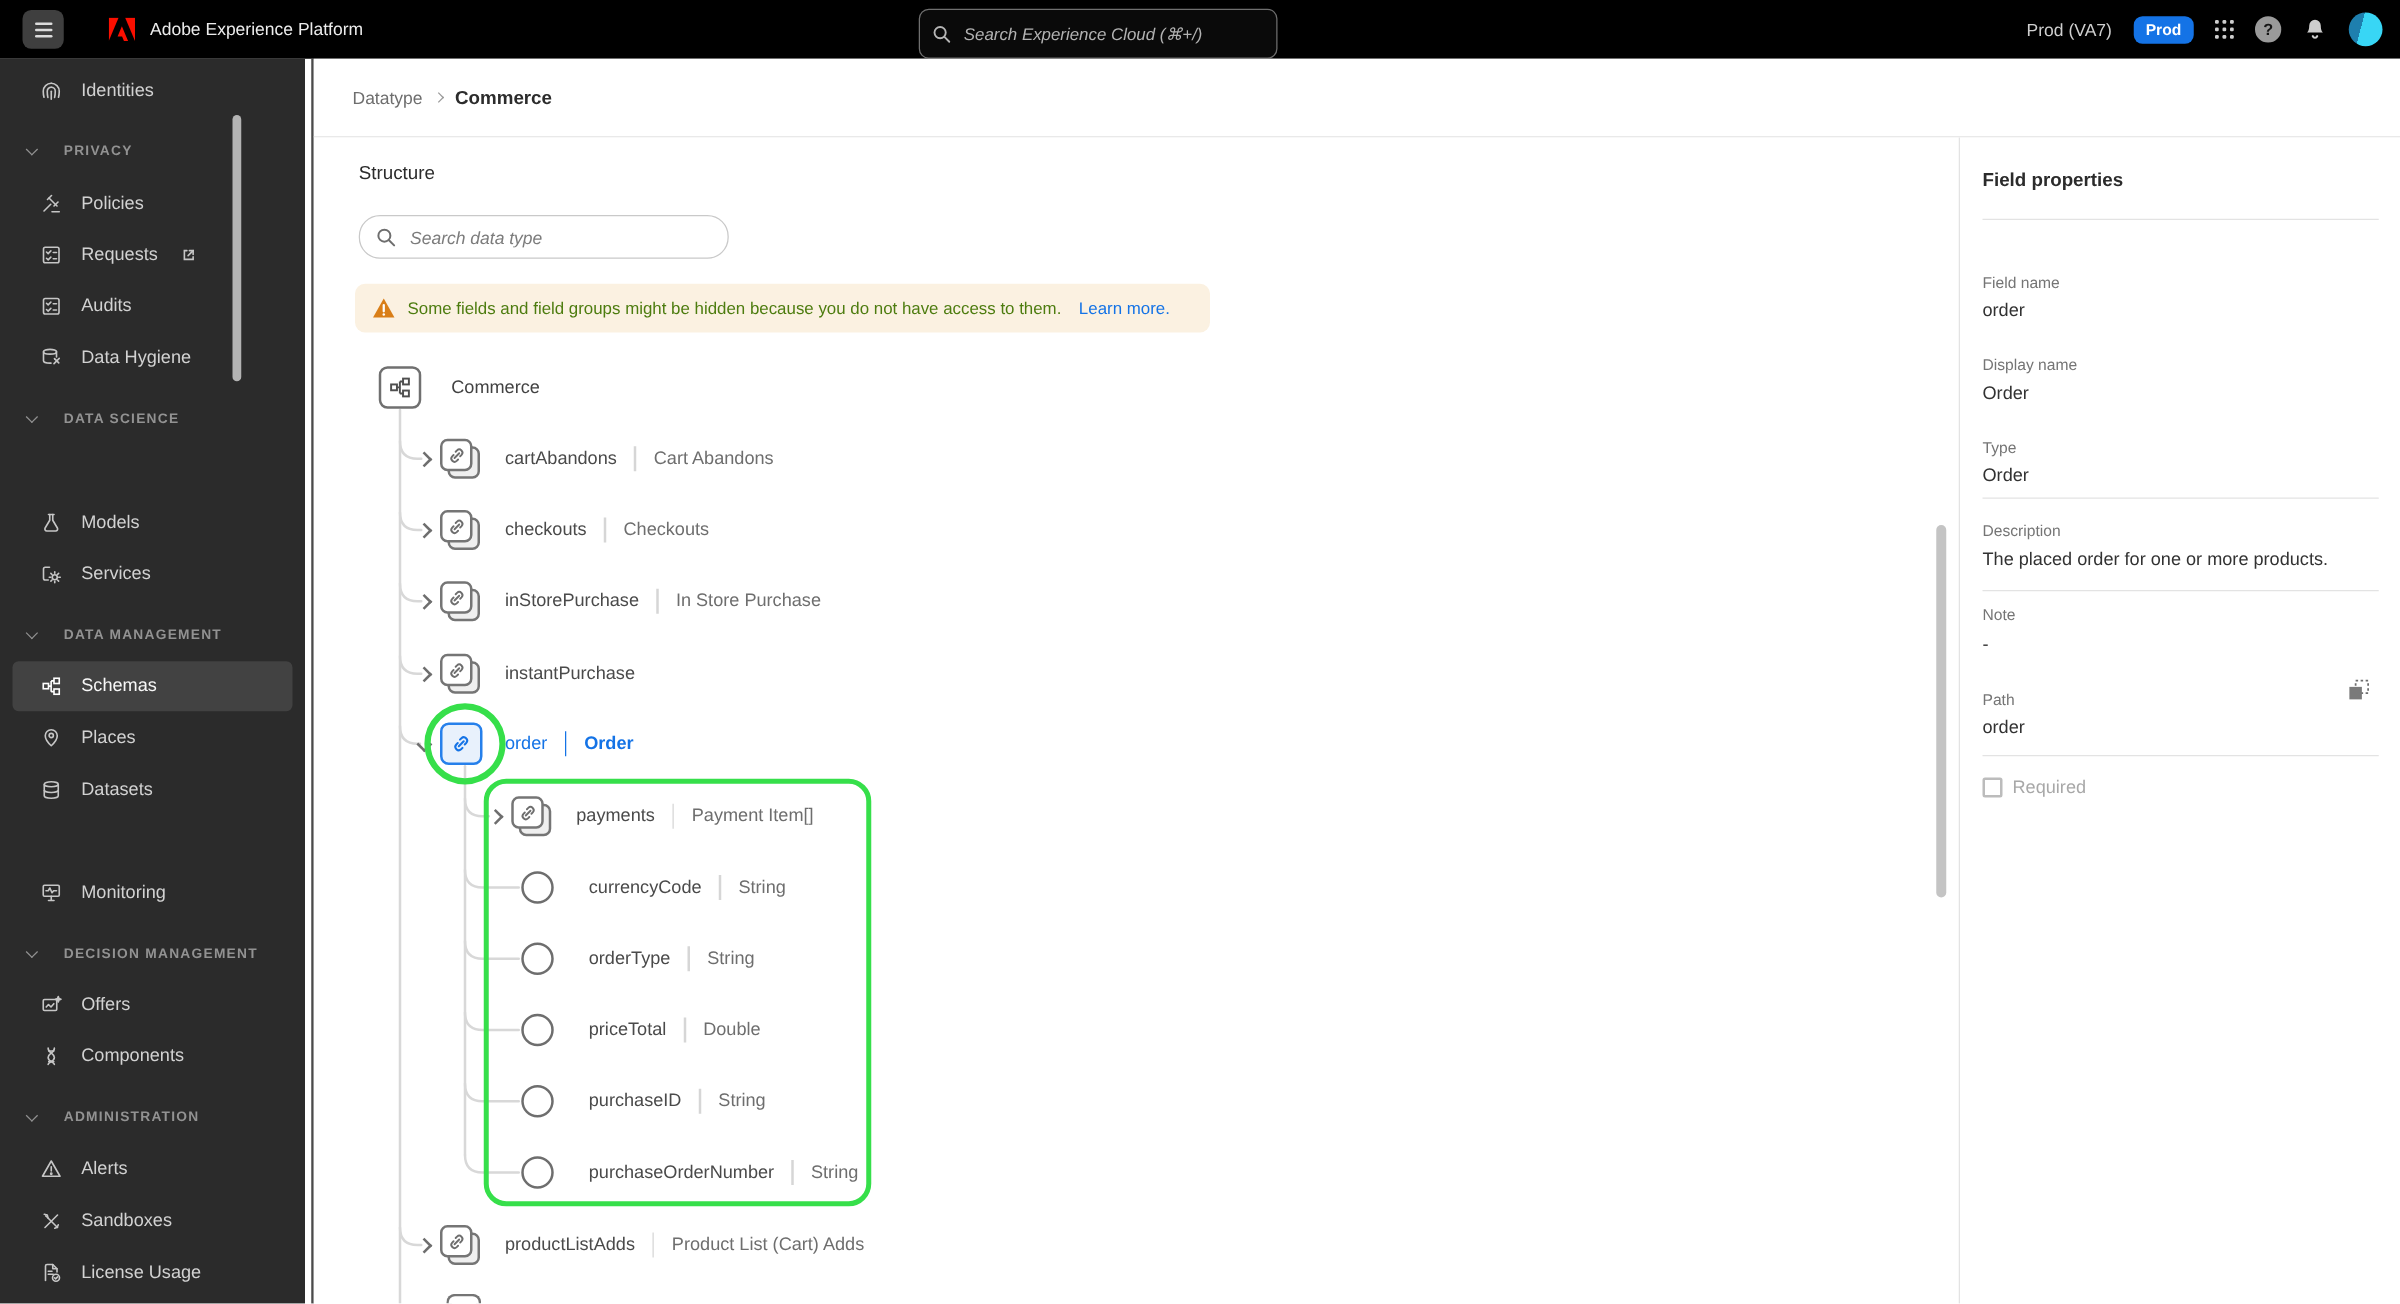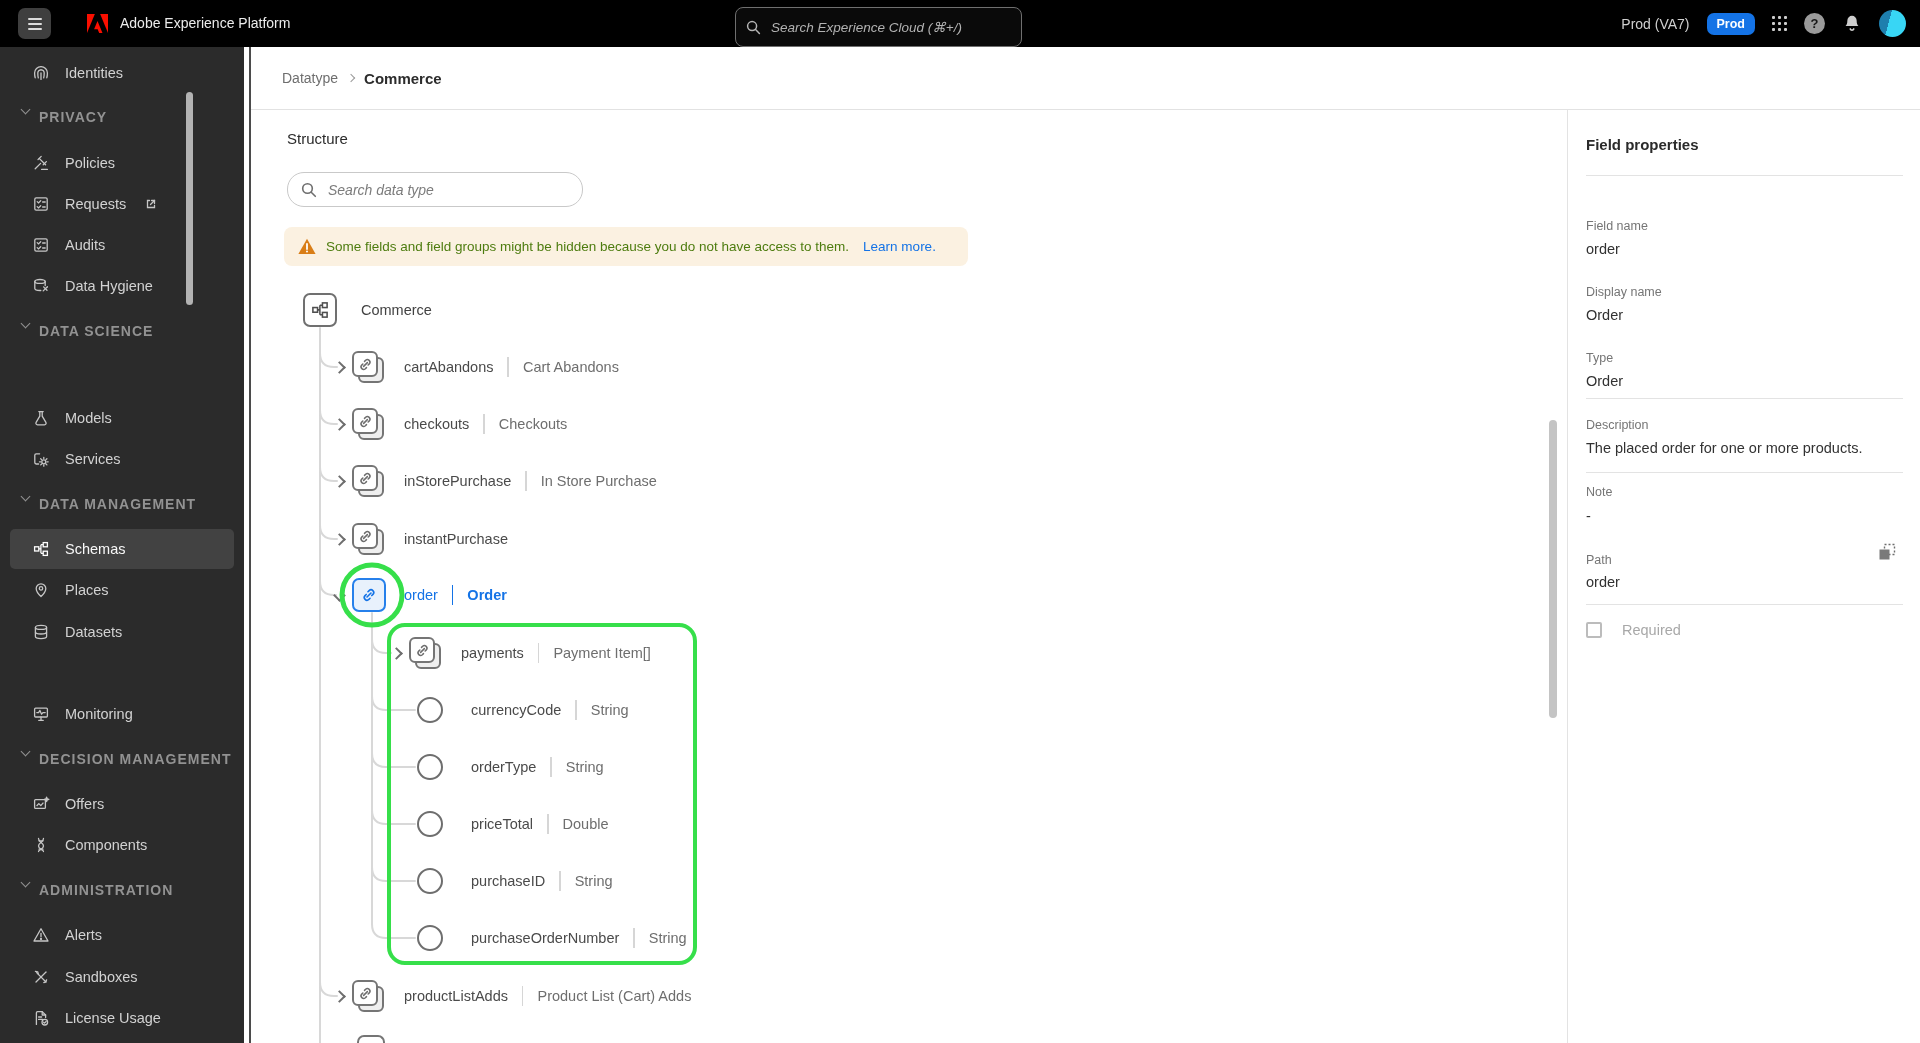--- a/index.html
+++ b/index.html
@@ -21,21 +21,21 @@
   .grid-icon{display:grid;grid-template-columns:repeat(3,3px);grid-gap:3px;cursor:pointer;}
   .grid-icon i{width:3px;height:3px;background:#cdcdcd;border-radius:1px;}
   .help-icon{width:21px;height:21px;border-radius:50%;background:#9a9a9a;color:#161616;font-size:13px;font-weight:700;display:flex;align-items:center;justify-content:center;cursor:pointer;}
   .avatar{width:27px;height:27px;border-radius:50%;background:linear-gradient(105deg,#1e7fae 38%,#38d6f5 38%);cursor:pointer;}
 
   
   .sidebar{position:absolute;left:0;top:47px;width:244px;height:996px;background:#2b2b2b;}
   .sb-item{position:absolute;left:10px;right:10px;height:40px;display:flex;align-items:center;gap:15px;padding-left:22px;border-radius:5px;color:#d2d2d2;font-size:14.5px;cursor:pointer;}
   .sb-item.selected{background:#424242;color:#f7f7f7;}
   .sb-ic{width:18px;height:18px;display:flex;align-items:center;justify-content:center;flex:none;}
-  .sb-section{position:absolute;left:10px;right:10px;height:24px;display:flex;gap:10px;padding-left:12px;color:#929292;font-size:14px;font-weight:700;letter-spacing:1px;cursor:pointer;}
+  .sb-section{position:absolute;left:10px;right:10px;height:24px;display:flex;align-items:center;gap:22px;padding-left:12px;color:#929292;font-size:11px;font-weight:700;letter-spacing:1px;cursor:pointer;}
   .sb-chev{width:7px;height:7px;border-right:1.6px solid #929292;border-bottom:1.6px solid #929292;transform:rotate(45deg);margin-top:-3px;flex:none;}
   .ext-ic{margin-left:4px;}
   .sb-thumb{position:absolute;left:186px;top:45px;width:7px;height:213px;background:#b3b3b3;border-radius:3.5px;cursor:pointer;}
   .rail{position:absolute;left:249px;top:47px;width:2px;height:996px;background:#4b4b4b;}
 
   
   .content-head{position:absolute;left:251px;top:47px;width:1669px;height:63px;background:#fff;border-bottom:1px solid #e2e2e2;display:flex;align-items:center;padding-left:31px;gap:10px;}
   .bc-parent{color:#6e6e6e;font-size:14px;cursor:pointer;}
   .bc-sep{width:6px;height:6px;border-right:1.5px solid #9a9a9a;border-top:1.5px solid #9a9a9a;transform:rotate(45deg);}
   .bc-current{color:#2c2c2c;font-size:15px;font-weight:700;}
@@ -69,21 +69,21 @@
   .partial-card{position:absolute;left:106px;top:925px;width:28px;height:8px;border:2px solid #757575;border-bottom:none;border-radius:7px 7px 0 0;background:#fff;}
   .main-thumb{position:absolute;left:1298px;top:310px;width:8px;height:298px;background:#c4c4c4;border-radius:4px;cursor:pointer;}
 
   
   .rightpanel{position:absolute;left:1567px;top:110px;width:353px;height:933px;background:#fff;border-left:1px solid #e3e3e3;}
   .rp-title{position:absolute;left:18px;top:26px;font-size:15px;font-weight:700;color:#2b2b2b;}
   .rp-div{position:absolute;left:18px;width:317px;height:1px;background:#e3e3e3;}
   .rp-label{position:absolute;left:18px;font-size:12.5px;color:#757575;}
   .rp-value{position:absolute;left:18px;font-size:14.5px;color:#323232;}
   .copy-btn{position:absolute;right:22px;top:432px;width:22px;height:22px;background:none;border:none;cursor:pointer;padding:0;}
-  .req-row{position:absolute;left:18px;top:512px;display:flex;align-items:flex-start;gap:20px;}
+  .req-row{position:absolute;left:18px;top:512px;display:flex;align-items:flex-start;gap:8px;}
   .req-box{width:16px;height:16px;border:2px solid #bcbcbc;border-radius:2px;background:#fff;cursor:pointer;}
   .req-label{font-size:14.5px;color:#a8a8a8;}
 </style>
 </head>
 <body>
 
 <div class="app">
 
   <header class="topbar">
     <button class="hamburger">

